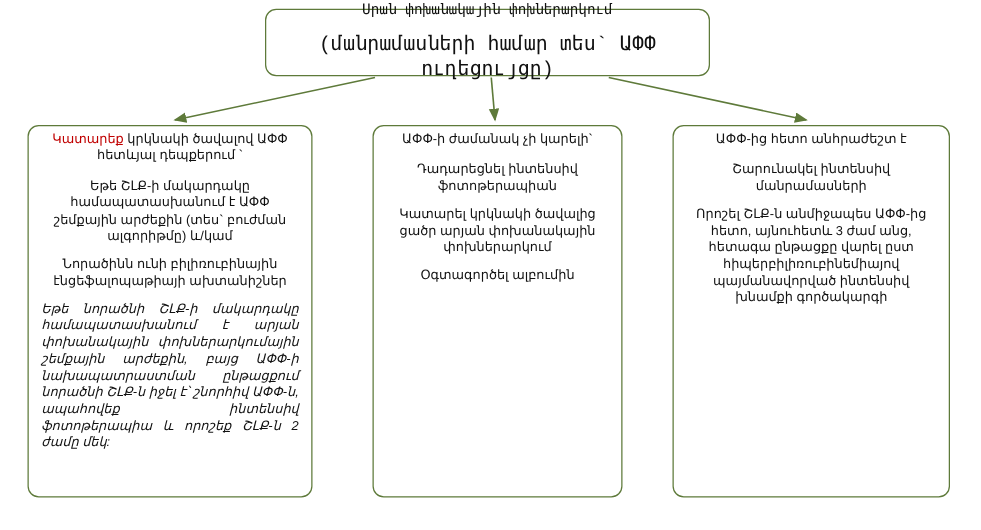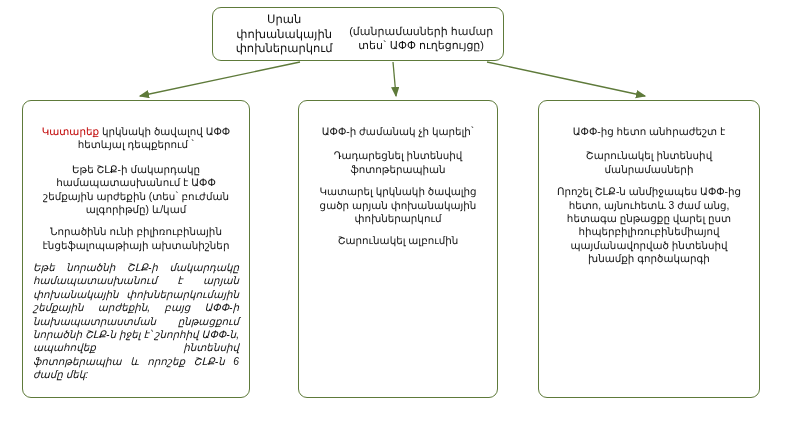--- a/index.html
+++ b/index.html
@@ -21,39 +21,41 @@
     top: 0;
     width: 785px;
     height: 424px;
   }
   .box {
     position: absolute;
     box-sizing: border-box;
     border: 1.4px solid #5e7a3a;
     border-radius: 9px;
     background: #ffffff;
-    padding: 24px 10px;
+    padding: 4px 10px;
   }
   .top-box {
     left: 212px;
     top: 7px;
-    width: 292px;
+    width: 356px;
     height: 54px;
     display: flex;
+    flex-direction: column;
     align-items: center;
     justify-content: center;
     padding: 4px 8px;
+    font-family: Liberation Mono, monospace;
   }
   .top-title {
     font-size: 11.5px;
     line-height: 1.25;
     text-align: center;
   }
   .top-sub {
-    font-size: 11px;
+    font-size: 16px;
     line-height: 1.25;
     text-align: center;
     margin-top: 10px;
   }
   .col-box {
     top: 100px;
     height: 298px;
   }
   .col-left {
     left: 22px;
@@ -112,28 +114,28 @@
 
   <div class="box top-box">
     <div class="top-title">Սրան փոխանակային փոխներարկում</div>
     <div class="top-sub">(մանրամասների համար տես` ԱՓՓ ուղեցույցը)</div>
   </div>
 
   <div class="box col-box col-left">
     <p class="ln nowrap-head"><span class="red">Կատարեք</span><span> կրկնակի ծավալով ԱՓՓ հետևյալ դեպքերում `</span></p>
     <p class="ln">Եթե ՇԼՔ-ի մակարդակը համապատասխանում է ԱՓՓ շեմքային արժեքին (տես` բուժման ալգորիթմը) և/կամ</p>
     <p class="ln">Նորածինն ունի բիլիռուբինային էնցեֆալոպաթիայի ախտանիշներ</p>
-    <p class="ln italic just">Եթե նորածնի ՇԼՔ-ի մակարդակը համապատասխանում է արյան փոխանակային փոխներարկումային շեմքային արժեքին, բայց ԱՓՓ-ի նախապատրաստման ընթացքում նորածնի ՇԼՔ-ն իջել է՝ շնորհիվ ԱՓՓ-ն, ապահովեք ինտենսիվ ֆոտոթերապիա և որոշեք ՇԼՔ-ն 6 ժամը մեկ:</p>
+    <p class="ln italic just">Եթե նորածնի ՇԼՔ-ի մակարդակը համապատասխանում է արյան փոխանակային փոխներարկումային շեմքային արժեքին, բայց ԱՓՓ-ի նախապատրաստման ընթացքում նորածնի ՇԼՔ-ն իջել է՝ շնորհիվ ԱՓՓ-ն, ապահովեք ինտենսիվ ֆոտոթերապիա և որոշեք ՇԼՔ-ն 2 ժամը մեկ:</p>
   </div>
 
   <div class="box col-box col-mid">
     <p class="ln nowrap-head">ԱՓՓ-ի ժամանակ չի կարելի`</p>
     <p class="ln">Դադարեցնել ինտենսիվ ֆոտոթերապիան</p>
     <p class="ln">Կատարել կրկնակի ծավալից ցածր արյան փոխանակային փոխներարկում</p>
-    <p class="ln">Շարունակել ալբումին</p>
+    <p class="ln">Օգտագործել ալբումին</p>
   </div>
 
   <div class="box col-box col-right">
     <p class="ln nowrap-head">ԱՓՓ-ից հետո անհրաժեշտ է</p>
     <p class="ln">Շարունակել ինտենսիվ մանրամասների</p>
     <p class="ln">Որոշել ՇԼՔ-ն անմիջապես ԱՓՓ-ից հետո, այնուհետև 3 ժամ անց, հետագա ընթացքը վարել ըստ հիպերբիլիռուբինեմիայով պայմանավորված ինտենսիվ խնամքի գործակարգի</p>
   </div>
 
 </div>
 

